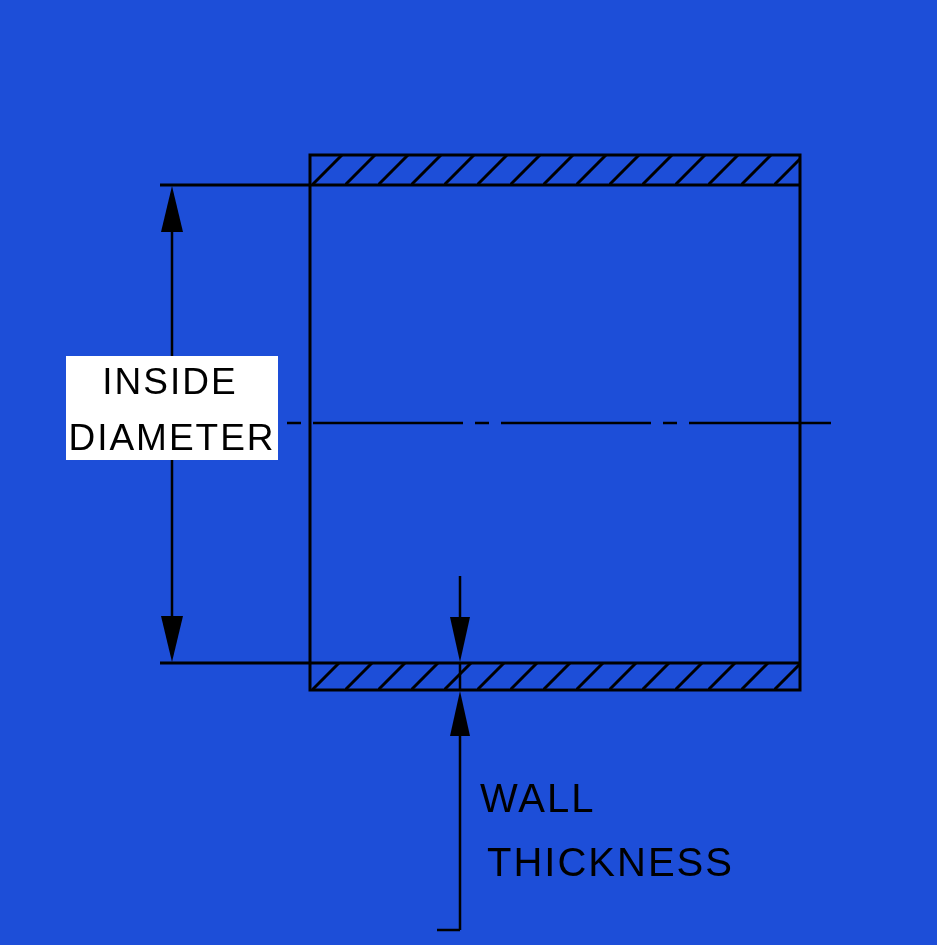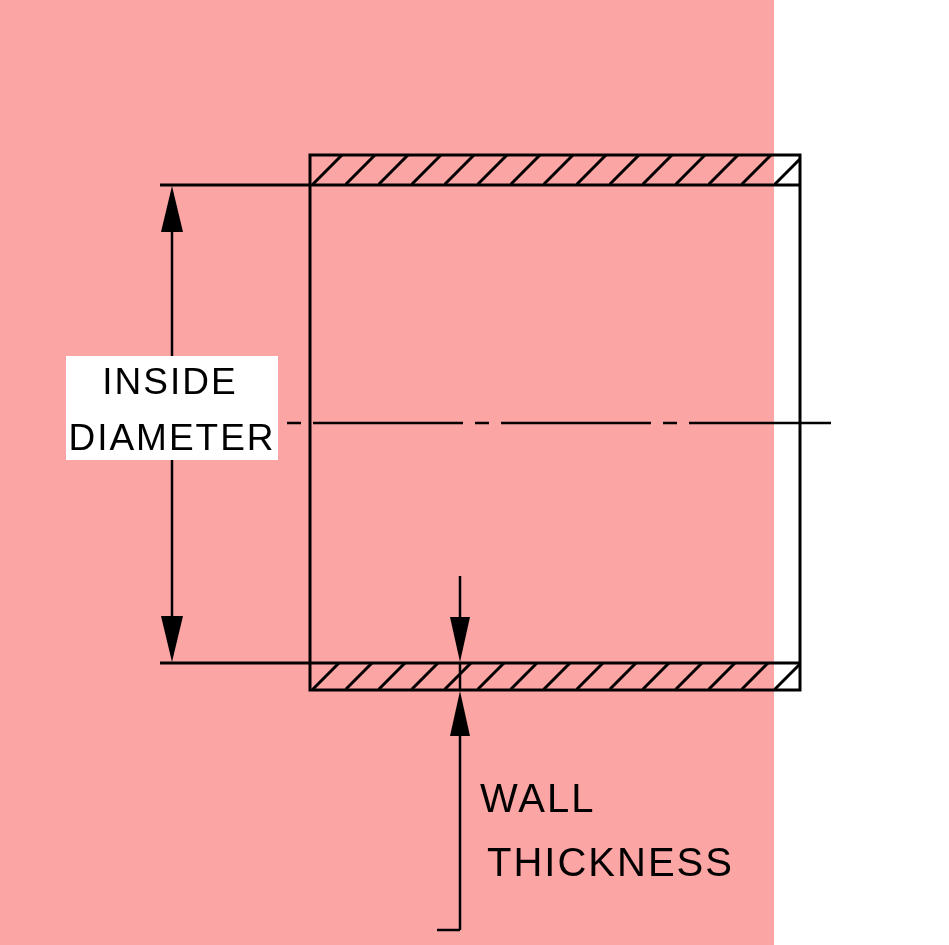--- a/index.html
+++ b/index.html
@@ -5,23 +5,23 @@
   html, body {
     margin: 0;
     padding: 0;
     background: #ffffff;
     width: 949px;
     height: 945px;
     overflow: hidden;
   }
   .canvas {
     position: relative;
-    width: 774px;
+    width: 937px;
     height: 945px;
-    background: #fca5a5;
+    background: #1d4ed8;
   }
   svg {
     display: block;
     width: 949px;
     height: 945px;
   }
   .label-text {
     font-family: "Liberation Sans", "DejaVu Sans", sans-serif;
     fill: #000000;
     letter-spacing: 2px;

